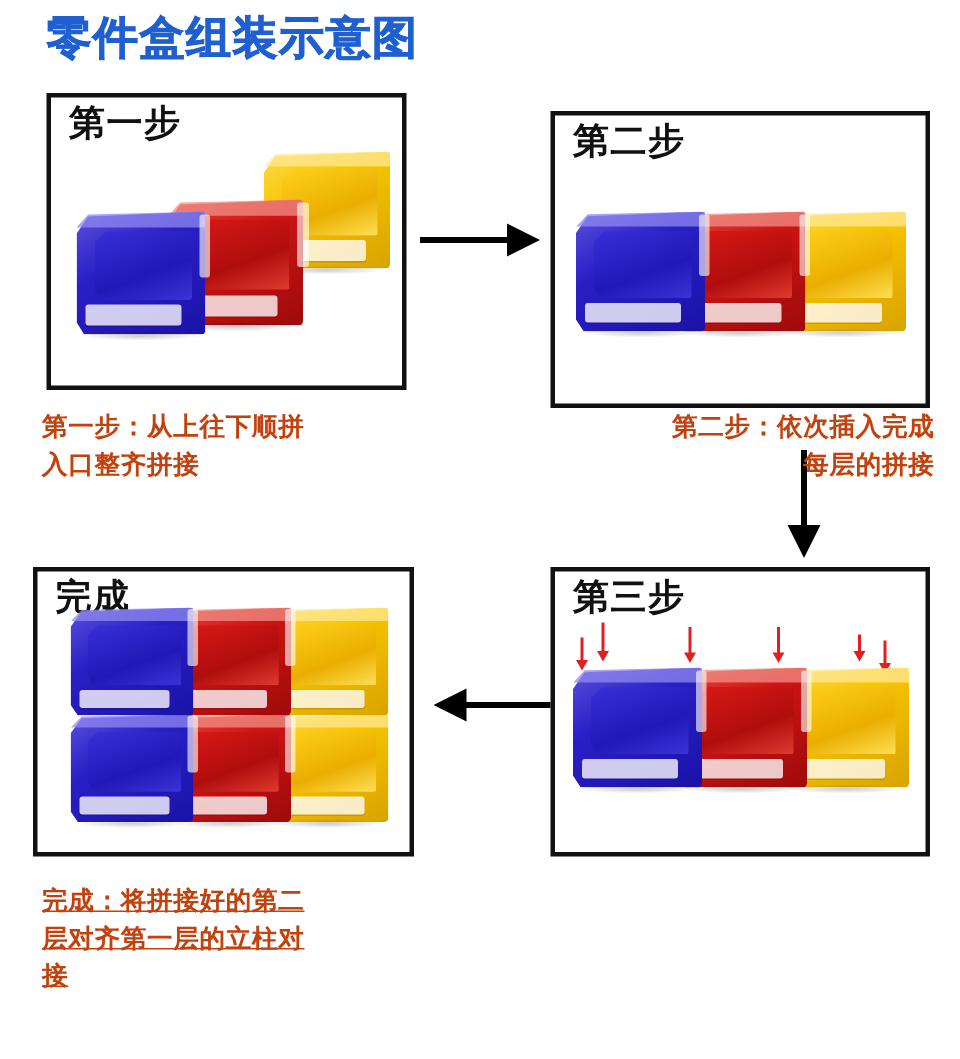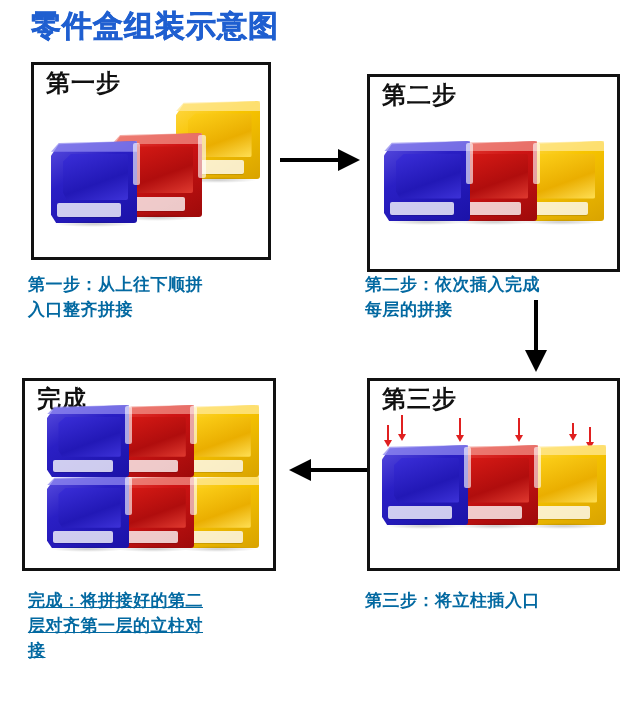--- a/index.html
+++ b/index.html
@@ -134,26 +134,26 @@
     left:0px;top:1px;
     border-top:11px solid transparent;
     border-bottom:11px solid transparent;
     border-right:22px solid #000000;
   }
 
   
   .caption{
     position:absolute;
     font-size:17px;line-height:25px;
-    font-weight:bold;color:#0369a1;
+    font-weight:bold;color:#c2410c;
     letter-spacing:0.5px;
     white-space:pre-line;
   }
   #caption-1{left:28px; top:272px; width:262px;}
-  #caption-2{left:365px;top:272px; width:258px;text-align:left;}
+  #caption-2{left:365px;top:272px; width:258px;text-align:right;}
   #caption-3{left:365px;top:588px; width:258px;}
   #caption-4{left:28px; top:588px; width:268px;text-decoration:underline;}
 </style>
 </head>
 <body>
 
 <div class="page">
 
   <div class="title">零件盒组装示意图</div>
 
@@ -343,18 +343,17 @@
   </div>
   <div class="flow" id="arrow-3-4">
     <div class="bar"></div>
     <div class="tip"></div>
   </div>
 
   <div class="caption" id="caption-1">第一步：从上往下顺拼
 入口整齐拼接</div>
   <div class="caption" id="caption-2">第二步：依次插入完成
 每层的拼接</div>
-  <div class="caption" id="caption-3">第三步：将立柱插入口</div>
   <div class="caption" id="caption-4">完成：将拼接好的第二
 层对齐第一层的立柱对
 接</div>
 
 </div>
 
 </body></html>

